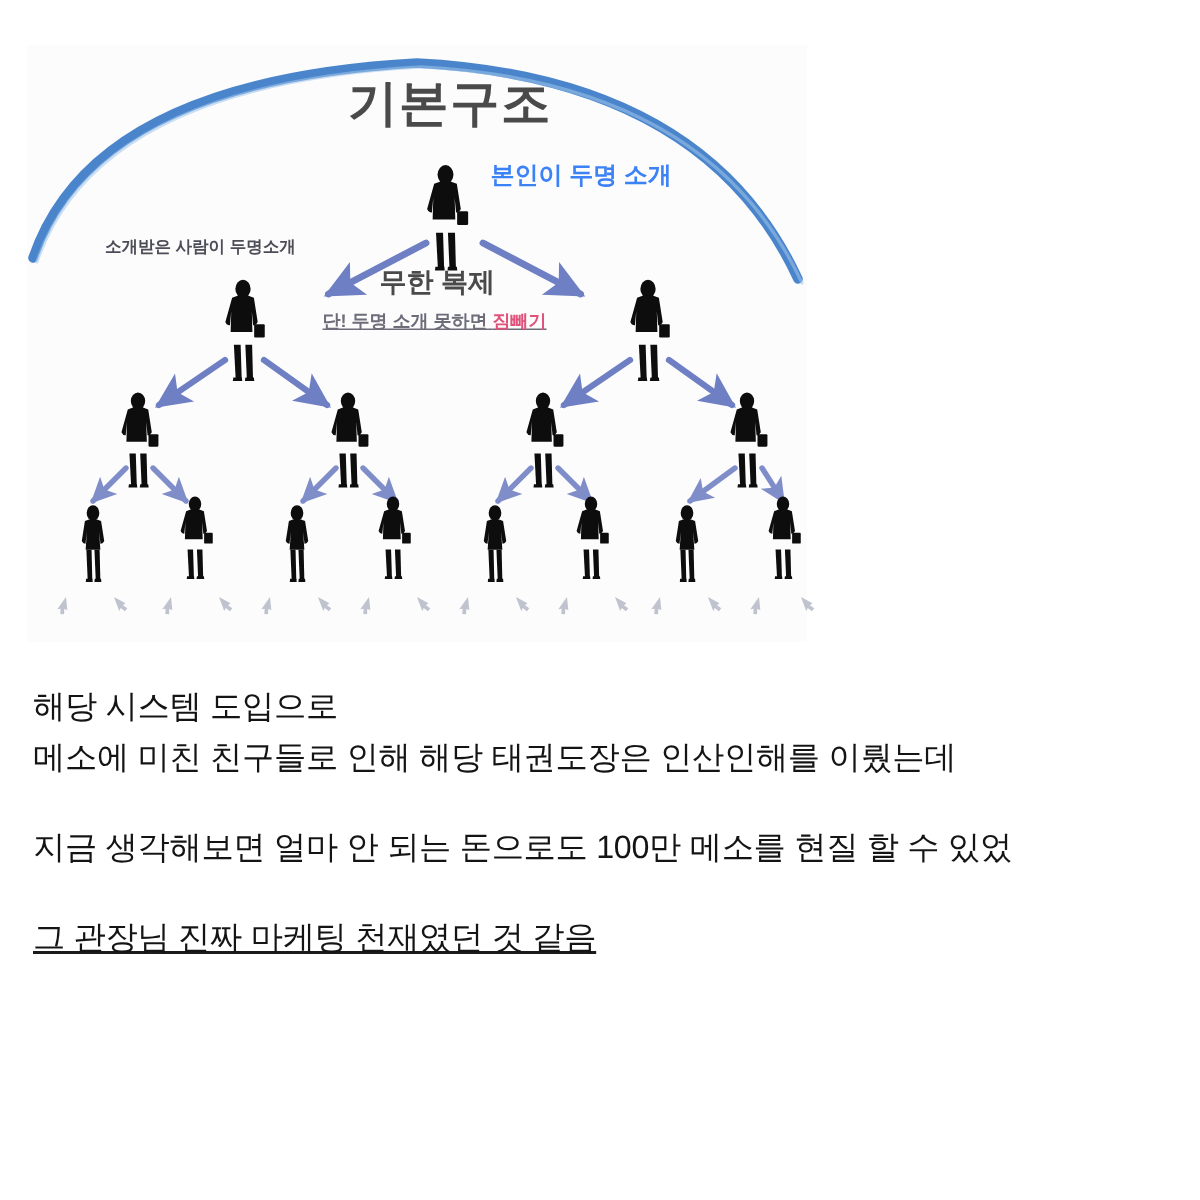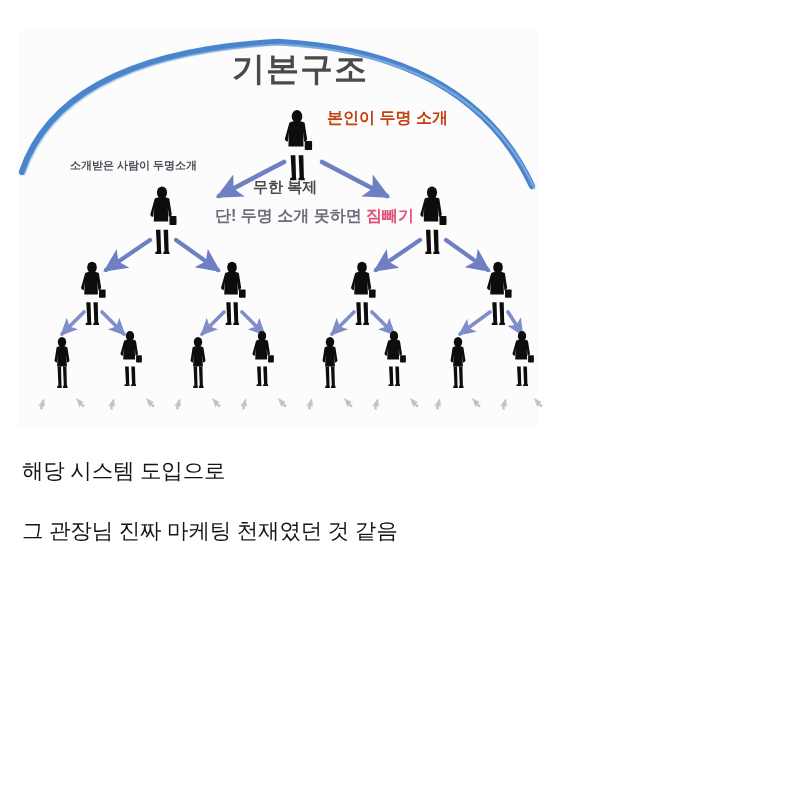--- a/index.html
+++ b/index.html
@@ -47,61 +47,63 @@
     font-size: 33px;
     font-weight: 700;
     color: #4a4a4a;
     letter-spacing: 1px;
   }
   #label-self-introduces {
     left: 327px;
     top: 110px;
     font-size: 16px;
     font-weight: 700;
-    color: #c2410c;
+    color: #3b82f6;
   }
   #label-referred-introduces {
     left: 70px;
     top: 160px;
     font-size: 11px;
     font-weight: 700;
     color: #4d4d57;
   }
   #label-infinite-copy {
     left: 253px;
     top: 179px;
-    font-size: 15px;
+    font-size: 18px;
     font-weight: 700;
     color: #4a4a4a;
   }
   #label-warning {
     left: 215px;
     top: 208px;
-    font-size: 16px;
+    font-size: 12px;
     font-weight: 700;
     color: #6d6d7a;
+    text-decoration: underline;
   }
   #label-warning .accent {
     color: #e0527a;
   }
 
   
   #post-body {
     position: absolute;
     left: 0;
     top: 438px;
     width: 784px;
     padding: 16px 22px 0 22px;
     box-sizing: border-box;
   }
   .para {
     margin: 0 0 26px 0;
   }
   .para:last-child {
     margin-bottom: 12px;
+    text-decoration: underline;
   }
   .line {
     font-size: 21.5px;
     line-height: 34px;
     color: #141414;
     font-weight: 400;
     letter-spacing: -0.2px;
     white-space: pre-wrap;
   }
 </style>
@@ -235,19 +237,21 @@
   <div class="diagram-label" id="label-referred-introduces">소개받은 사람이 두명소개</div>
 
   <div class="diagram-label" id="label-infinite-copy">무한 복제</div>
 
   <div class="diagram-label" id="label-warning"><span>단! 두명 소개 못하면 </span><span class="accent">짐빼기</span></div>
 </div>
 
 <div id="post-body">
     <div class="para">
       <div class="line">해당 시스템 도입으로</div>
+      <div class="line">메소에 미친 친구들로 인해 해당 태권도장은 인산인해를 이뤘는데</div>
     </div>
     <div class="para">
+      <div class="line">지금 생각해보면 얼마 안 되는 돈으로도 100만 메소를 현질 할 수 있었</div>
     </div>
     <div class="para">
       <div class="line">그 관장님 진짜 마케팅 천재였던 것 같음</div>
     </div>
   </div>
 
 </body></html>

